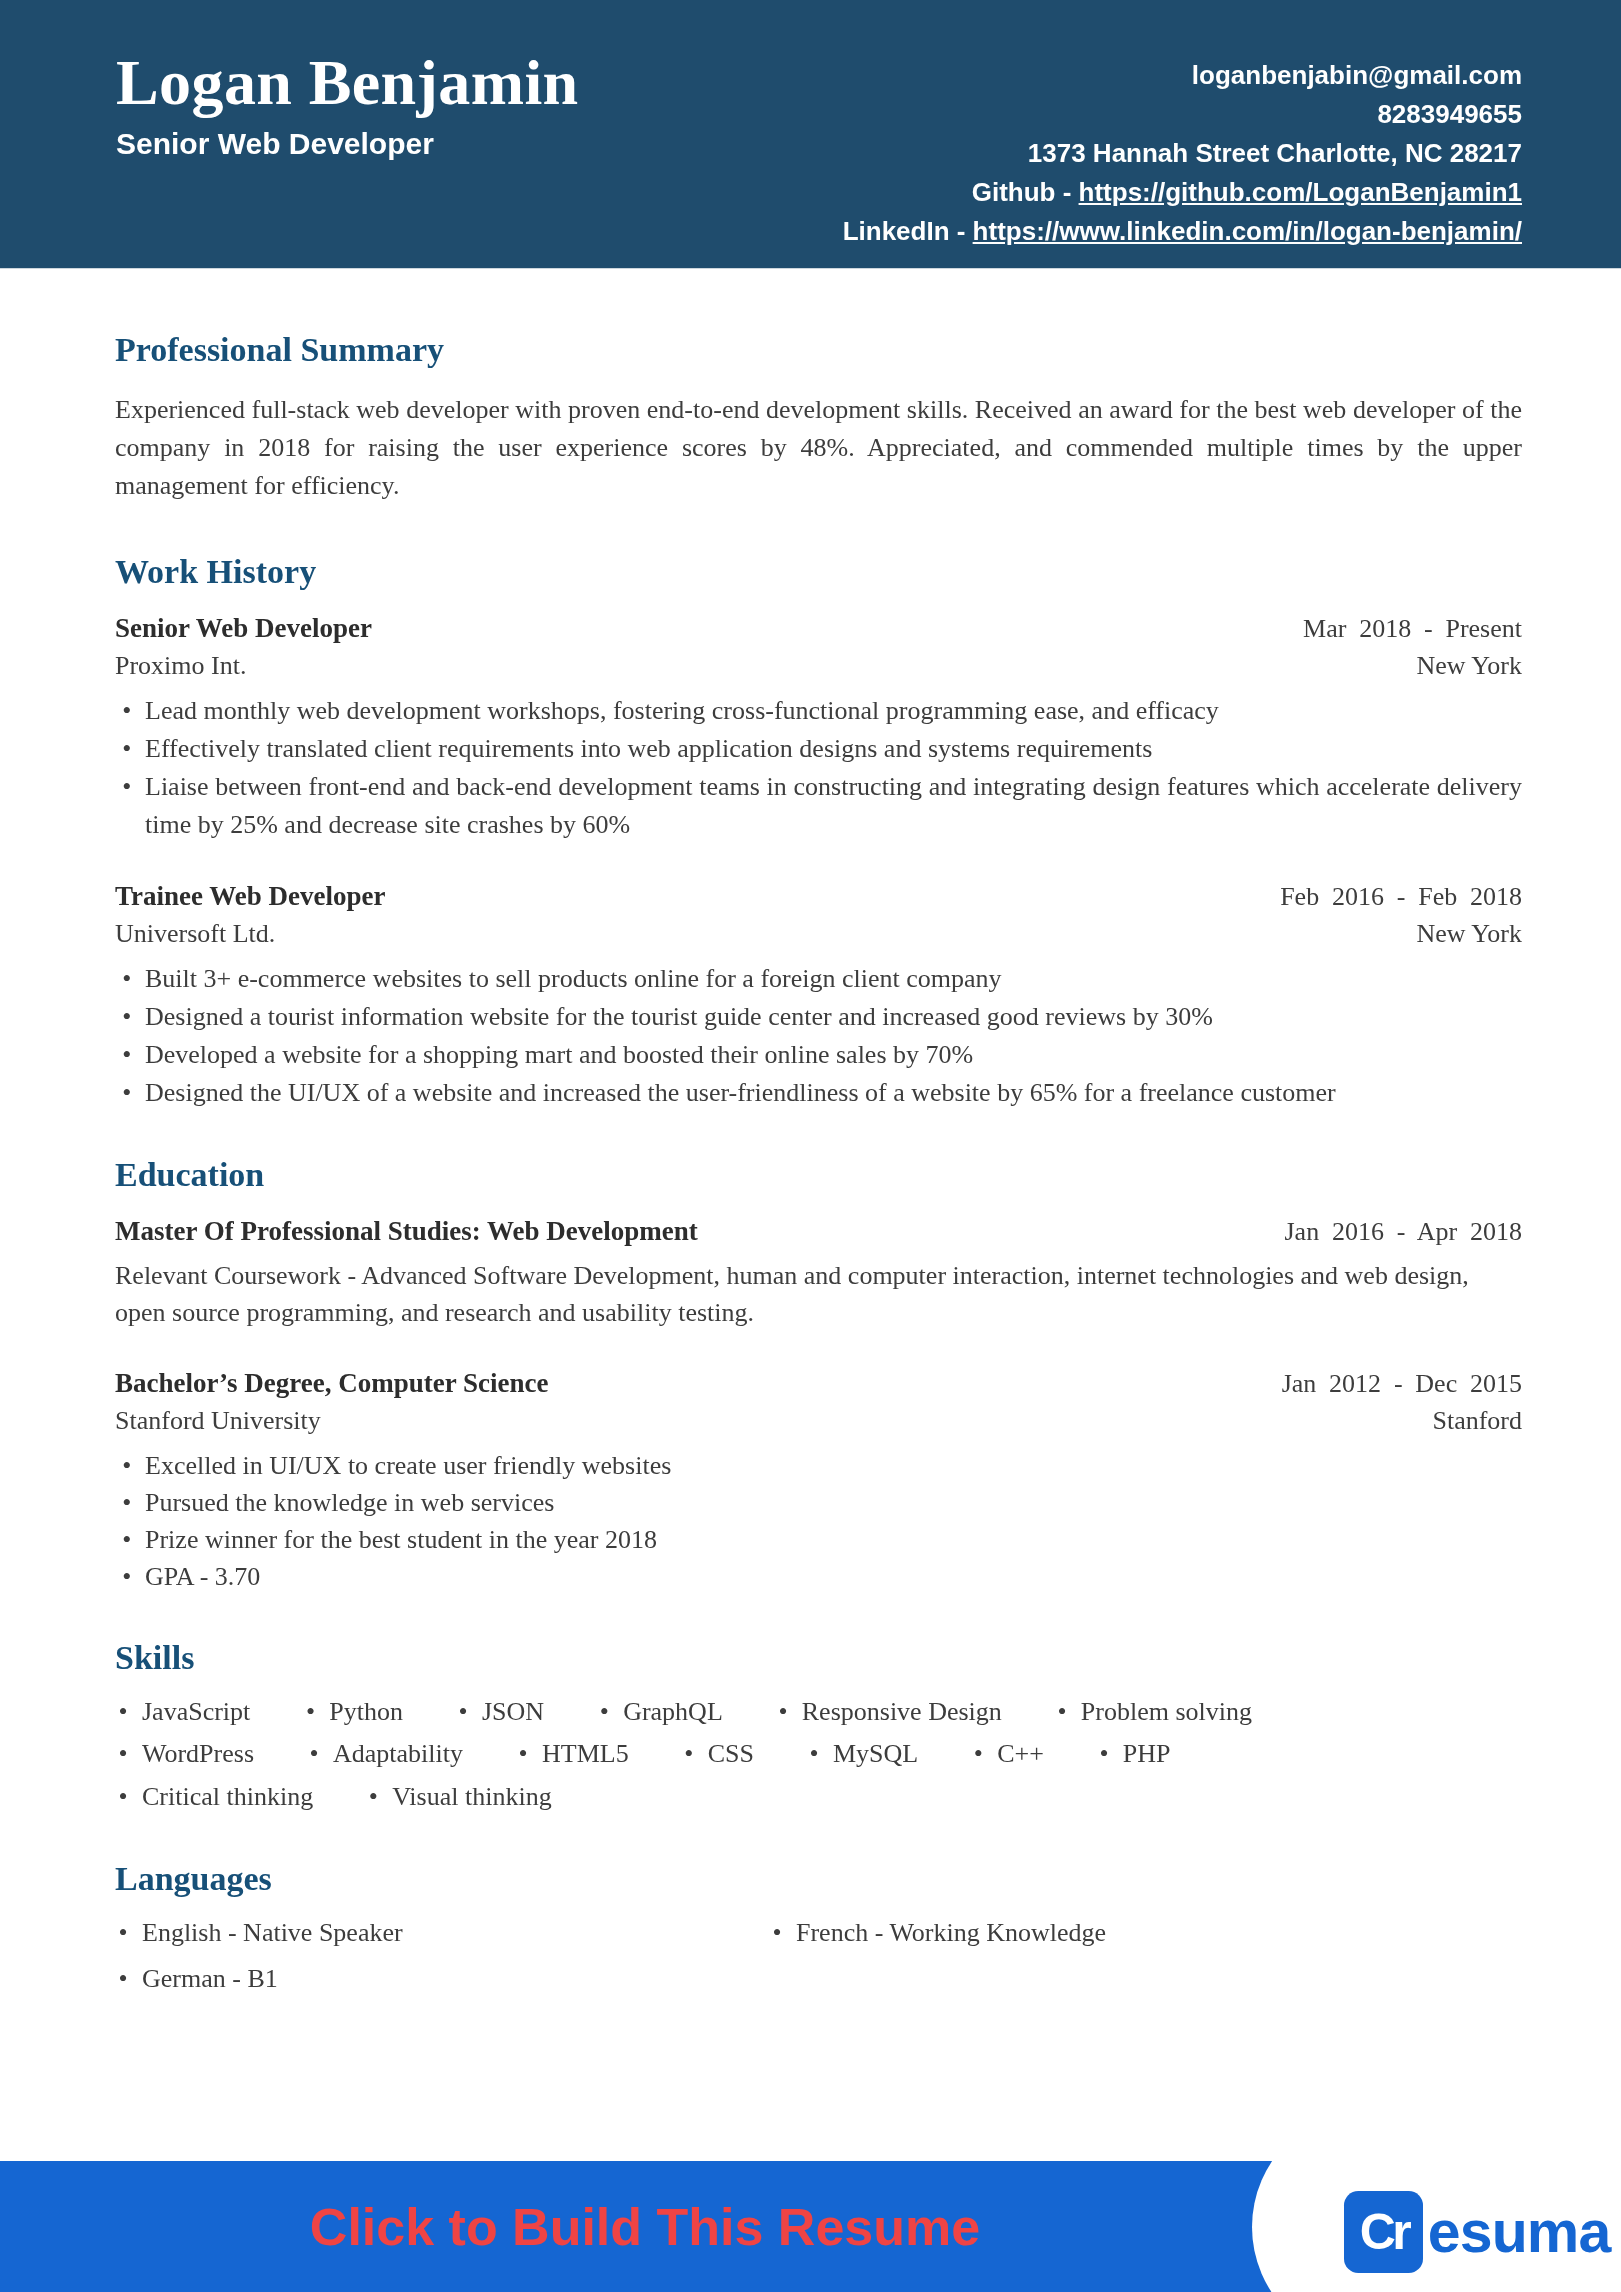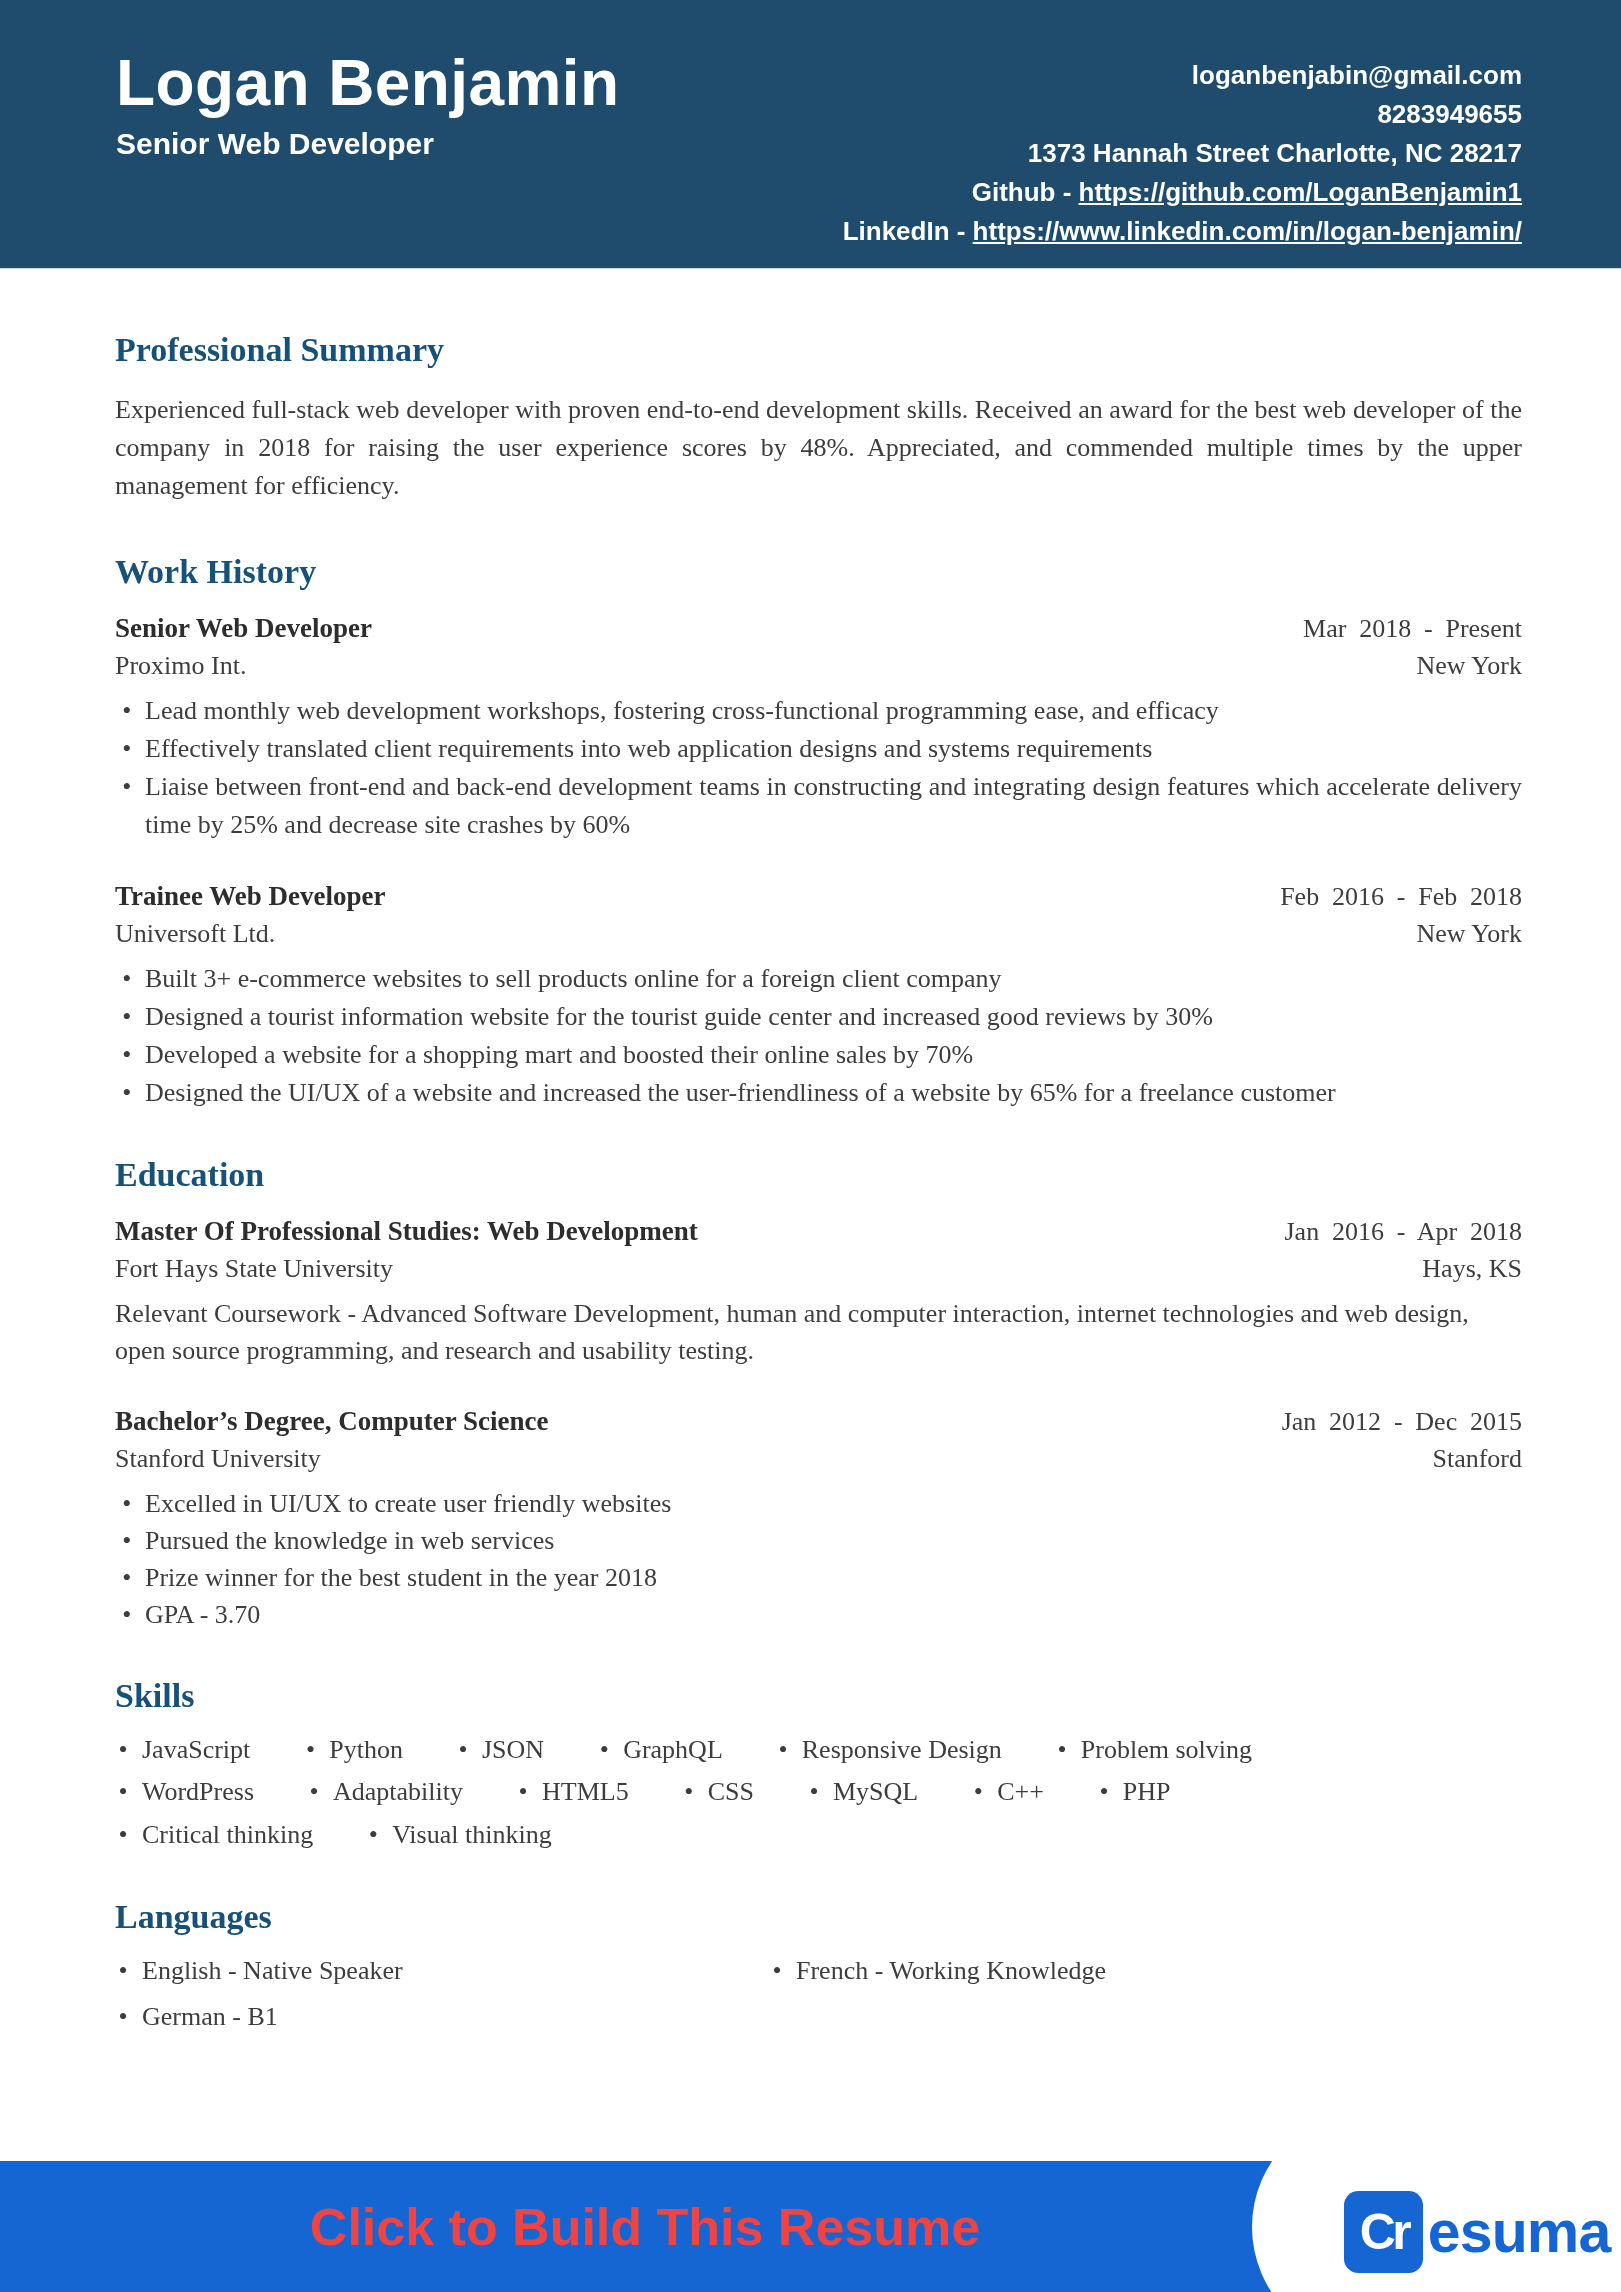--- a/index.html
+++ b/index.html
@@ -5,21 +5,21 @@
   * { margin:0; padding:0; box-sizing:border-box; }
   html,body { background:#ffffff; }
   .page {
     position:relative; width:1621px; height:2293px; background:#ffffff;
     font-family:"Liberation Sans","DejaVu Sans",sans-serif; color:#3d3d3d; overflow:hidden;
   }
 
   
   .header { position:relative; height:269px; background:#1f4c6d; border-bottom:1.8px solid #ccd6dd; }
   .id-block { position:absolute; left:116px; top:48px; color:#ffffff; }
-  .name { font-size:64px; font-weight:bold; letter-spacing:0.4px; line-height:1.1; }
+  .name { font-size:64px; font-weight:bold; letter-spacing:0.4px; line-height:1.1;font-family:Liberation Serif, serif; }
   .role { margin-top:9px; font-size:30px; font-weight:600; }
   .contact { position:absolute; right:99px; top:56px; text-align:right; color:#ffffff;
              font-size:26px; font-weight:600; line-height:39px; }
   .contact .link { text-decoration:underline; cursor:pointer; }
   .contact .lbl { margin-right:7.2px; }
 
   
   .content { padding:0 99px 0 115px;font-family:Liberation Serif, serif; }
   .section-heading { color:#175078; font-size:34px; font-weight:bold; line-height:39px; }
   .mt-summary { margin-top:61px; }
@@ -131,24 +131,20 @@
       </ul>
     </div>
 
     <div class="section-heading mt-edu">Education</div>
 
     <div class="entry">
       <div class="row">
         <span class="entry-title">Master Of Professional Studies: Web Development</span>
         <span class="dates">Jan 2016 - Apr 2018</span>
       </div>
-      <div class="row subrow">
-        <span>Fort Hays State University</span>
-        <span>Hays, KS</span>
-      </div>
       <p class="coursework">Relevant Coursework - Advanced Software Development, human and computer interaction, internet technologies and web design, open source programming, and research and usability testing.</p>
     </div>
 
     <div class="entry second">
       <div class="row">
         <span class="entry-title">Bachelor’s Degree, Computer Science</span>
         <span class="dates">Jan 2012 - Dec 2015</span>
       </div>
       <div class="row subrow">
         <span>Stanford University</span>

